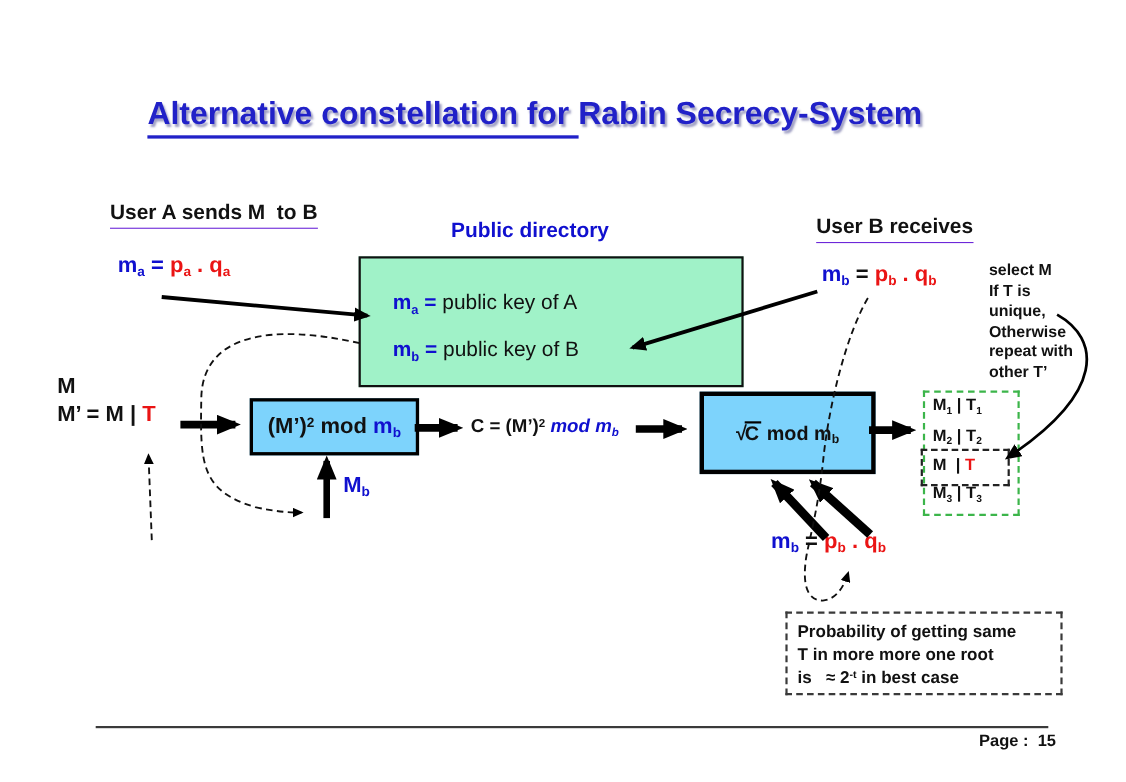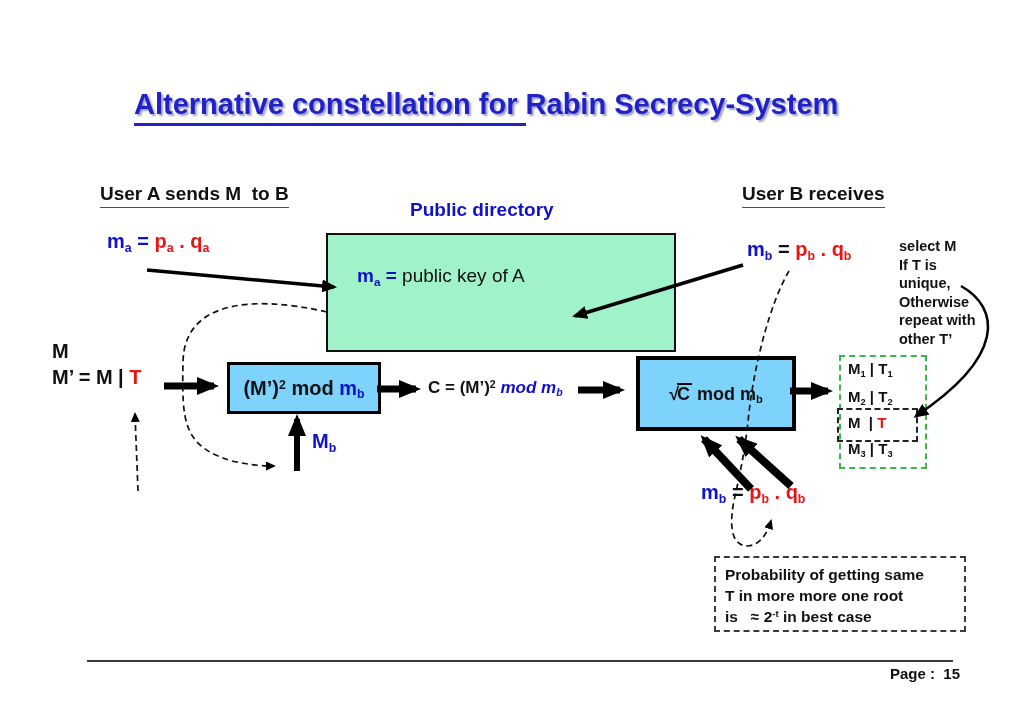--- a/index.html
+++ b/index.html
@@ -44,29 +44,30 @@
   svg.overlay{position:absolute;left:0;top:0;pointer-events:none;z-index:5;}
 </style>
 </head>
 <body>
 
 <div class="slide">
 
   <h1 class="abs title"><span class="u">Alternative constellation for </span><span>Rabin Secrecy-System</span></h1>
 
   <div class="abs hdg pre" style="left:100px;top:151px;"><span class="u">User A sends M  to B</span></div>
-  <div class="abs hdg" style="left:742px;top:151px;"><span class="u">User B receives</span></div>
+  <div class="abs hdg" style="left:742px;top:164px;"><span class="u">User B receives</span></div>
   <div class="abs hdg c-blue" style="left:410px;top:199px;color:#1010cf;">Public directory</div>
 
   <div class="abs formula" style="left:107px;top:230px;"><span class="c-blue"><span>m</span><sub>a</sub><span> = </span></span><span class="c-red"><span>p</span><sub>a</sub><span> . </span><span>q</span><sub>a</sub></span></div>
 
   <div class="abs formula" style="left:747px;top:238px;"><span class="c-blue"><span>m</span><sub>b</sub></span><span class="c-black"> = </span><span class="c-red"><span>p</span><sub>b</sub><span> . </span><span>q</span><sub>b</sub></span></div>
 
   <div class="abs gbox">
     <div class="row" style="top:30px;"><span class="key c-blue"><span>m</span><sub>a</sub><span> = </span></span><span>public key of A</span></div>
+    <div class="row" style="top:73px;"><span class="key c-blue"><span>m</span><sub>b</sub><span> = </span></span><span>public key of B</span></div>
   </div>
 
   <div class="abs select-note preline">select M
 If T is
 unique,
 Otherwise
 repeat with
 other T’</div>
 
   <div class="abs formula" style="left:52px;top:340px;">M</div>

